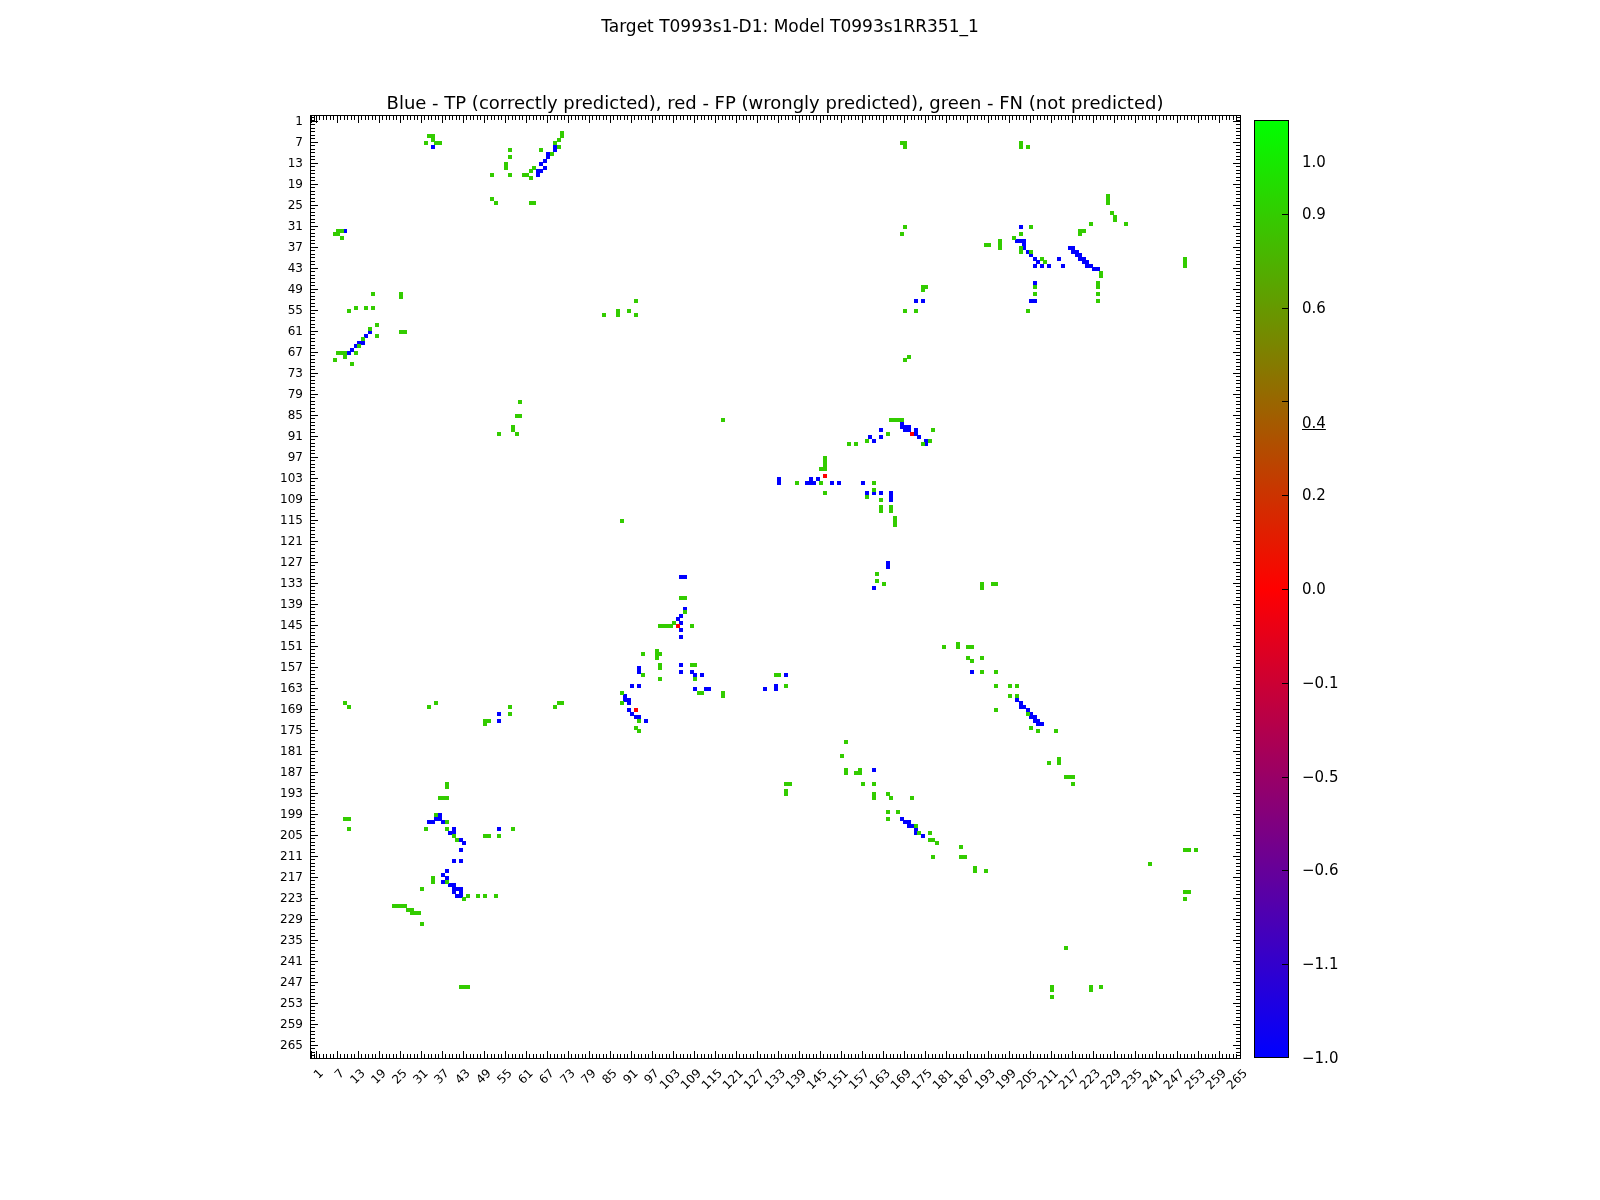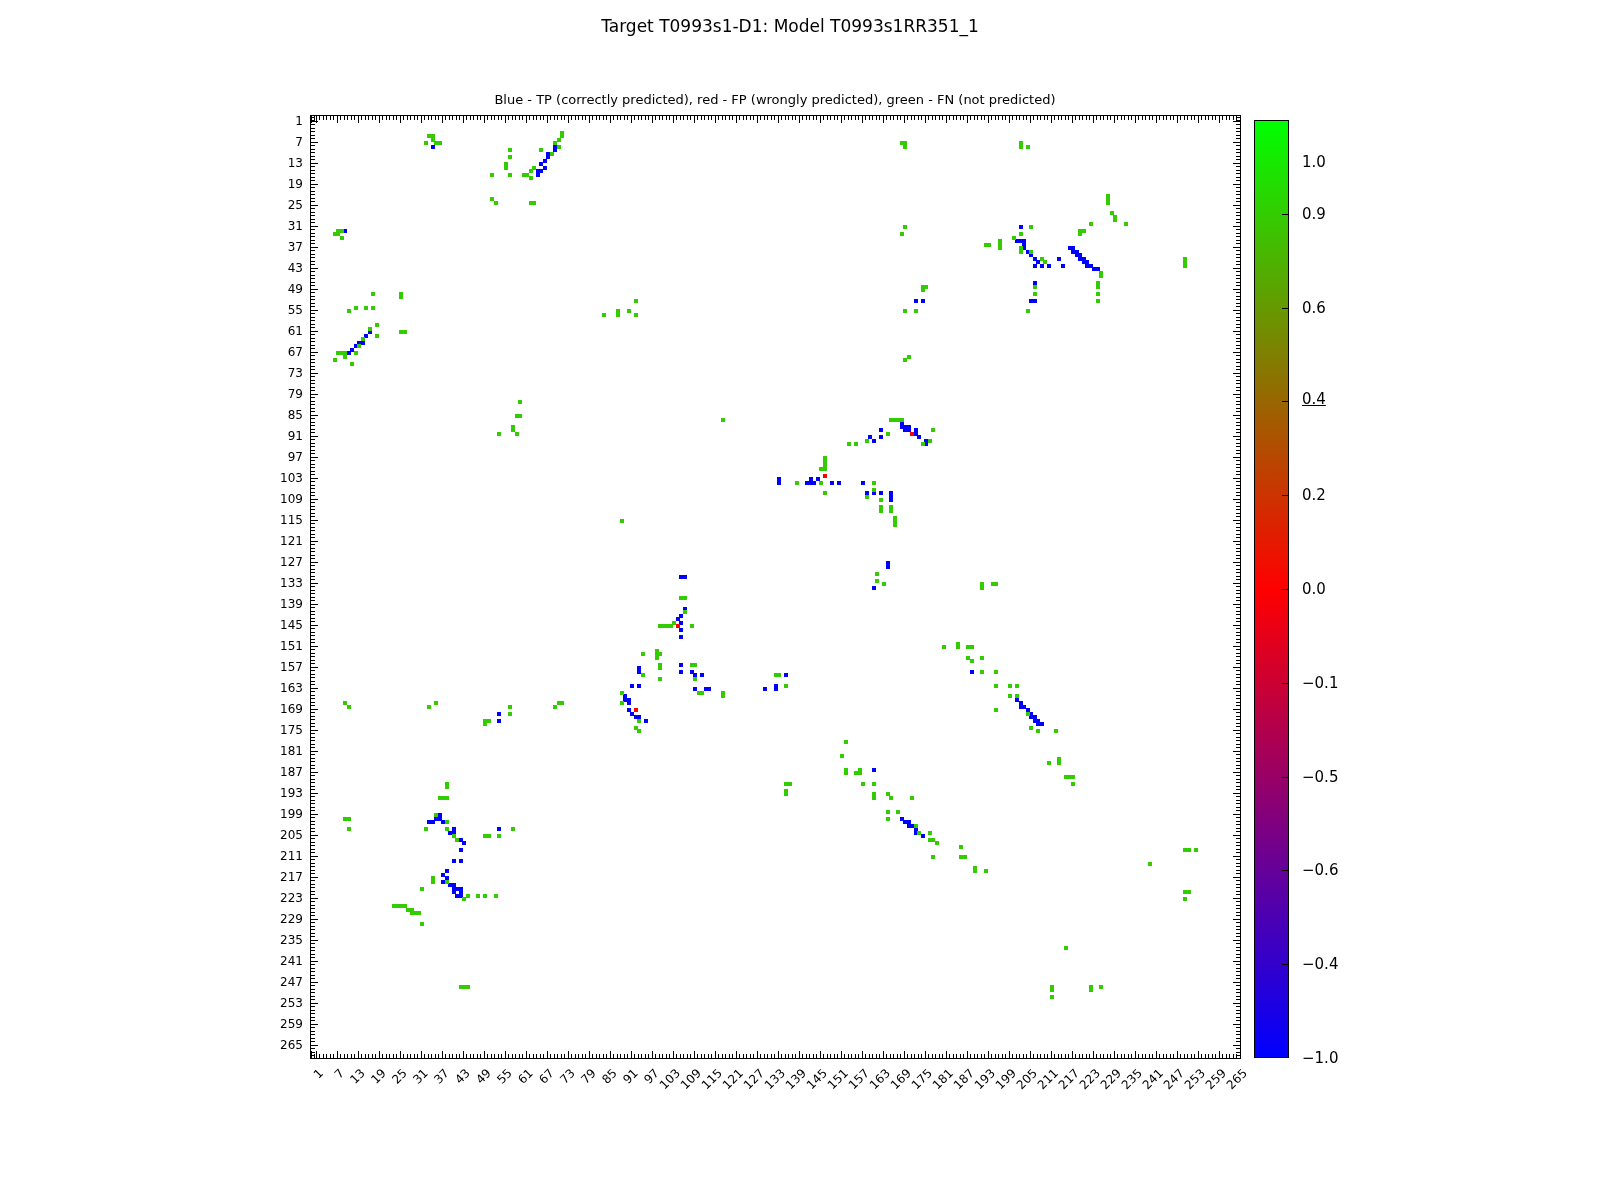--- a/index.html
+++ b/index.html
@@ -1,20 +1,20 @@
 <!DOCTYPE html>
 <html><head>
 <meta charset="utf-8">
 <style>
   html,body{margin:0;padding:0;background:#ffffff;}
   #figure{position:relative;width:1600px;height:1200px;background:#fff;
           font-family:"DejaVu Sans","Liberation Sans",sans-serif;color:#000;overflow:hidden;}
   .title1{position:absolute;left:310px;top:16px;width:960px;text-align:center;font-size:17px;}
   .title2{position:absolute;left:310px;top:40px;width:960px;text-align:center;font-size:17px;}
-  .axtitle{position:absolute;left:180px;top:92px;width:1190px;text-align:center;font-size:13px;}
+  .axtitle{position:absolute;left:180px;top:92px;width:1190px;text-align:center;font-size:18px;}
   #plot{position:absolute;left:310px;top:115px;width:931px;height:944px;
         border:1px solid #000;box-sizing:border-box;background:#fff;}
   .tickstrip{position:absolute;pointer-events:none;}
   .ts-top-min{left:0;top:0;right:0;height:4px;
      background:repeating-linear-gradient(to right,#000 0 1px,transparent 1px 3.5px);background-position:5px 0;}
   .ts-top-maj{left:0;top:0;right:0;height:7px;
      background:repeating-linear-gradient(to right,#000 0 1px,transparent 1px 21px);background-position:5px 0;}
   .ts-bot-min{left:0;bottom:0;right:0;height:4px;
      background:repeating-linear-gradient(to right,#000 0 1px,transparent 1px 3.5px);background-position:5px 0;}
   .ts-bot-maj{left:0;bottom:0;right:0;height:7px;
@@ -654,22 +654,22 @@
       <div class="cbtick" style="left: 1282px; top: 589px; position: absolute;"></div>
       <div class="cbtick" style="left: 1282px; top: 682.8px; position: absolute;"></div>
       <div class="cbtick" style="left: 1282px; top: 776.6px; position: absolute;"></div>
       <div class="cbtick" style="left: 1282px; top: 870.4px; position: absolute;"></div>
       <div class="cbtick" style="left: 1282px; top: 964.2px; position: absolute;"></div>
     </div>
   <div id="cblabels">
       <div class="cblab" style="top: 111px; margin-top: 42px;">1.0</div>
       <div class="cblab" style="top: 204.8px;">0.9</div>
       <div class="cblab" style="top: 298.6px;">0.6</div>
-      <div class="cblab" style="top: 390px; text-decoration: underline;">0.4</div>
+      <div class="cblab" style="top: 414px; text-decoration: underline;">0.4</div>
       <div class="cblab" style="top: 486.2px;">0.2</div>
       <div class="cblab" style="top: 580px;">0.0</div>
       <div class="cblab" style="top: 673.8px;">−0.1</div>
       <div class="cblab" style="top: 767.6px;">−0.5</div>
       <div class="cblab" style="top: 861.4px;">−0.6</div>
-      <div class="cblab" style="top: 955.2px;">−0.4</div>
+      <div class="cblab" style="top: 955.2px;">−1.1</div>
       <div class="cblab" style="top: 1049px;">−1.0</div>
     </div>
 </div>
 
 </body></html>

